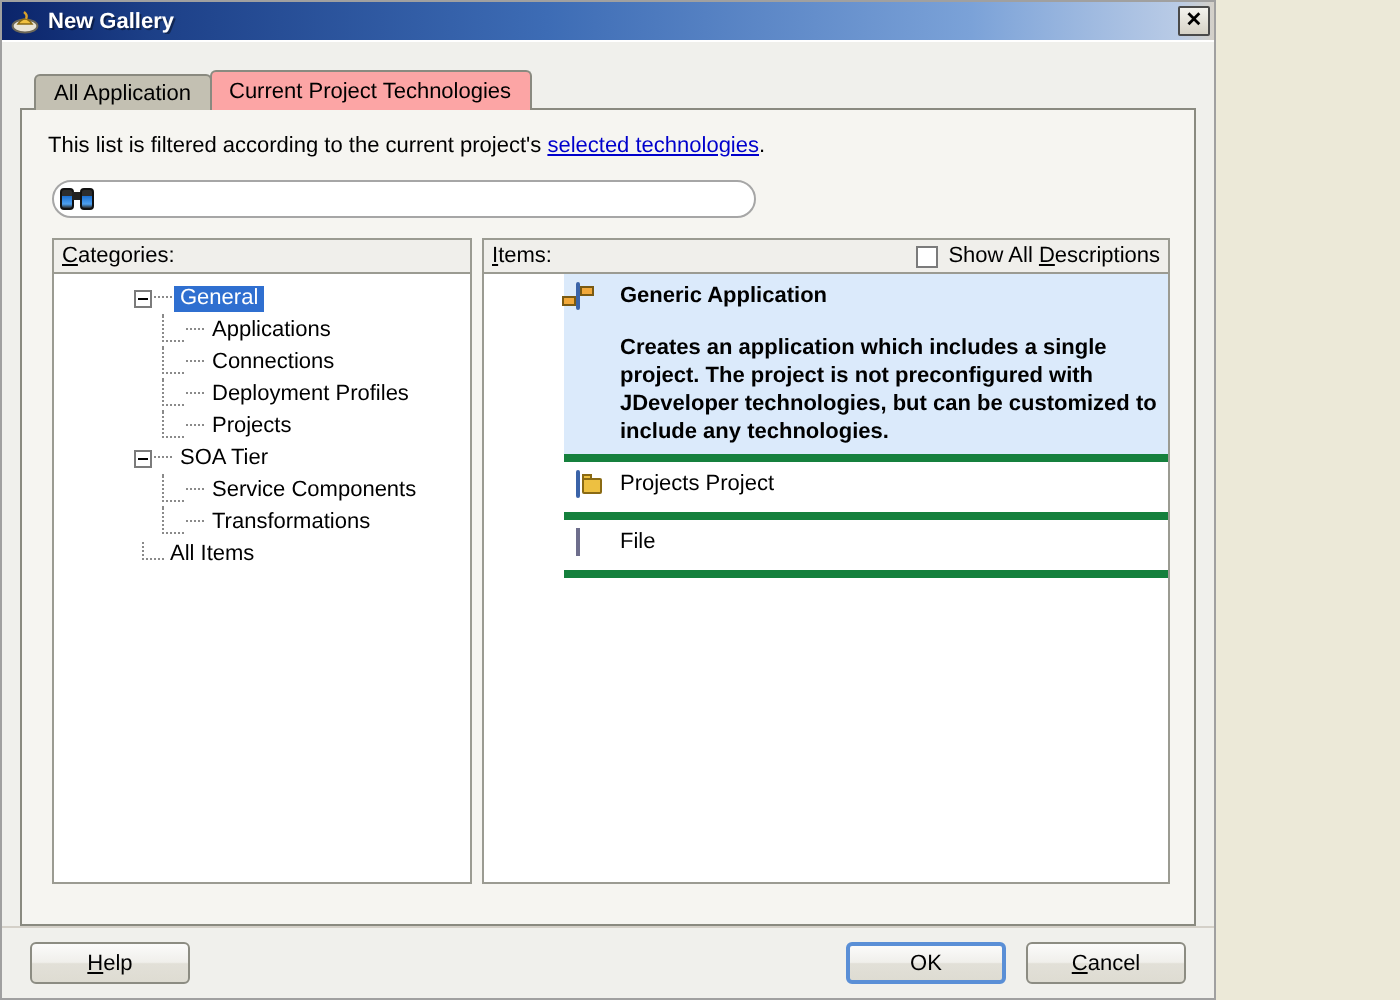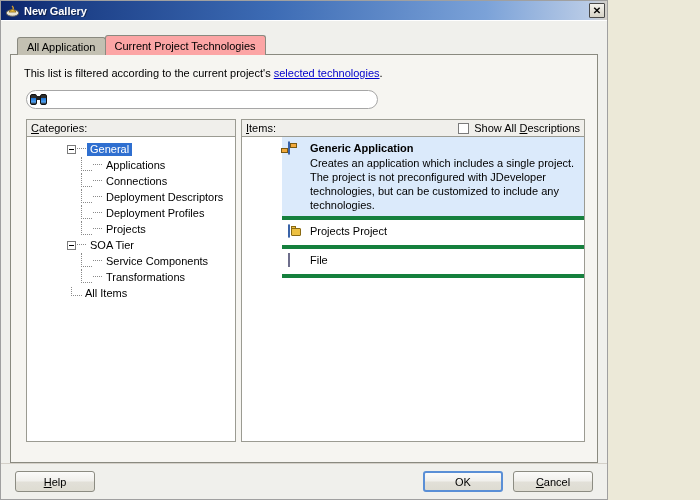--- a/index.html
+++ b/index.html
@@ -157,21 +157,21 @@
   .item{
     display:flex;padding:4px 4px 4px 6px;box-sizing:border-box;
     border-bottom:4px solid #15803d;font-size:11px;cursor:pointer;
     background:#fff;
   }
   .item.selected{background:#dbeafb;}
   .item-icon{width:16px;height:16px;flex:0 0 16px;margin:1px 6px 0 0;position:relative;}
   .item-body{flex:1 1 auto;min-width:0;}
   .item-title{font-weight:bold;font-size:11px;line-height:14px;}
   .item-title.plain{font-weight:normal;line-height:15px;}
-  .item-desc{font-size:11px;line-height:14px;margin-top:1px;}
+  .item-desc{font-size:11px;line-height:14px;margin-top:12px;font-weight:bold;}
   
   .ic-app{
     width:15px;height:14px;border:1px solid #3a63a8;background:#f4f7fc;box-sizing:border-box;
     position:relative;border-radius:1px;
   }
   .ic-app::before{
     content:"";position:absolute;left:1px;top:1px;width:7px;height:5px;
     background:#f2a93b;border:1px solid #7a5a12;box-sizing:border-box;
   }
   .ic-app::after{
@@ -278,26 +278,20 @@
                   <span class="ind" style="width: 14px;"></span>
                   <span style="display: inline-block; width: 10px; height: 13px; border-left: 1px dotted rgb(138, 138, 138); border-bottom: 1px dotted rgb(138, 138, 138); margin-bottom: 2px;"></span>
                   <span class="dash"></span>
                   <span class="tlabel">Applications</span>
                 </div>
                 <div class="tnode">
                   <span class="ind" style="width: 14px;"></span>
                   <span style="display: inline-block; width: 10px; height: 13px; border-left: 1px dotted rgb(138, 138, 138); border-bottom: 1px dotted rgb(138, 138, 138); margin-bottom: 2px;"></span>
                   <span class="dash"></span>
                   <span class="tlabel">Connections</span>
-                </div>
-                <div class="tnode">
-                  <span class="ind" style="width: 14px;"></span>
-                  <span style="display: inline-block; width: 10px; height: 13px; border-left: 1px dotted rgb(138, 138, 138); border-bottom: 1px dotted rgb(138, 138, 138); margin-bottom: 2px;"></span>
-                  <span class="dash"></span>
-                  <span class="tlabel">Deployment Descriptors</span>
                 </div>
                 <div class="tnode">
                   <span class="ind" style="width: 14px;"></span>
                   <span style="display: inline-block; width: 10px; height: 13px; border-left: 1px dotted rgb(138, 138, 138); border-bottom: 1px dotted rgb(138, 138, 138); margin-bottom: 2px;"></span>
                   <span class="dash"></span>
                   <span class="tlabel">Deployment Profiles</span>
                 </div>
                 <div class="tnode">
                   <span class="ind" style="width: 14px;"></span>
                   <span style="display: inline-block; width: 10px; height: 13px; border-left: 1px dotted rgb(138, 138, 138); border-bottom: 1px dotted rgb(138, 138, 138); margin-bottom: 2px;"></span>

